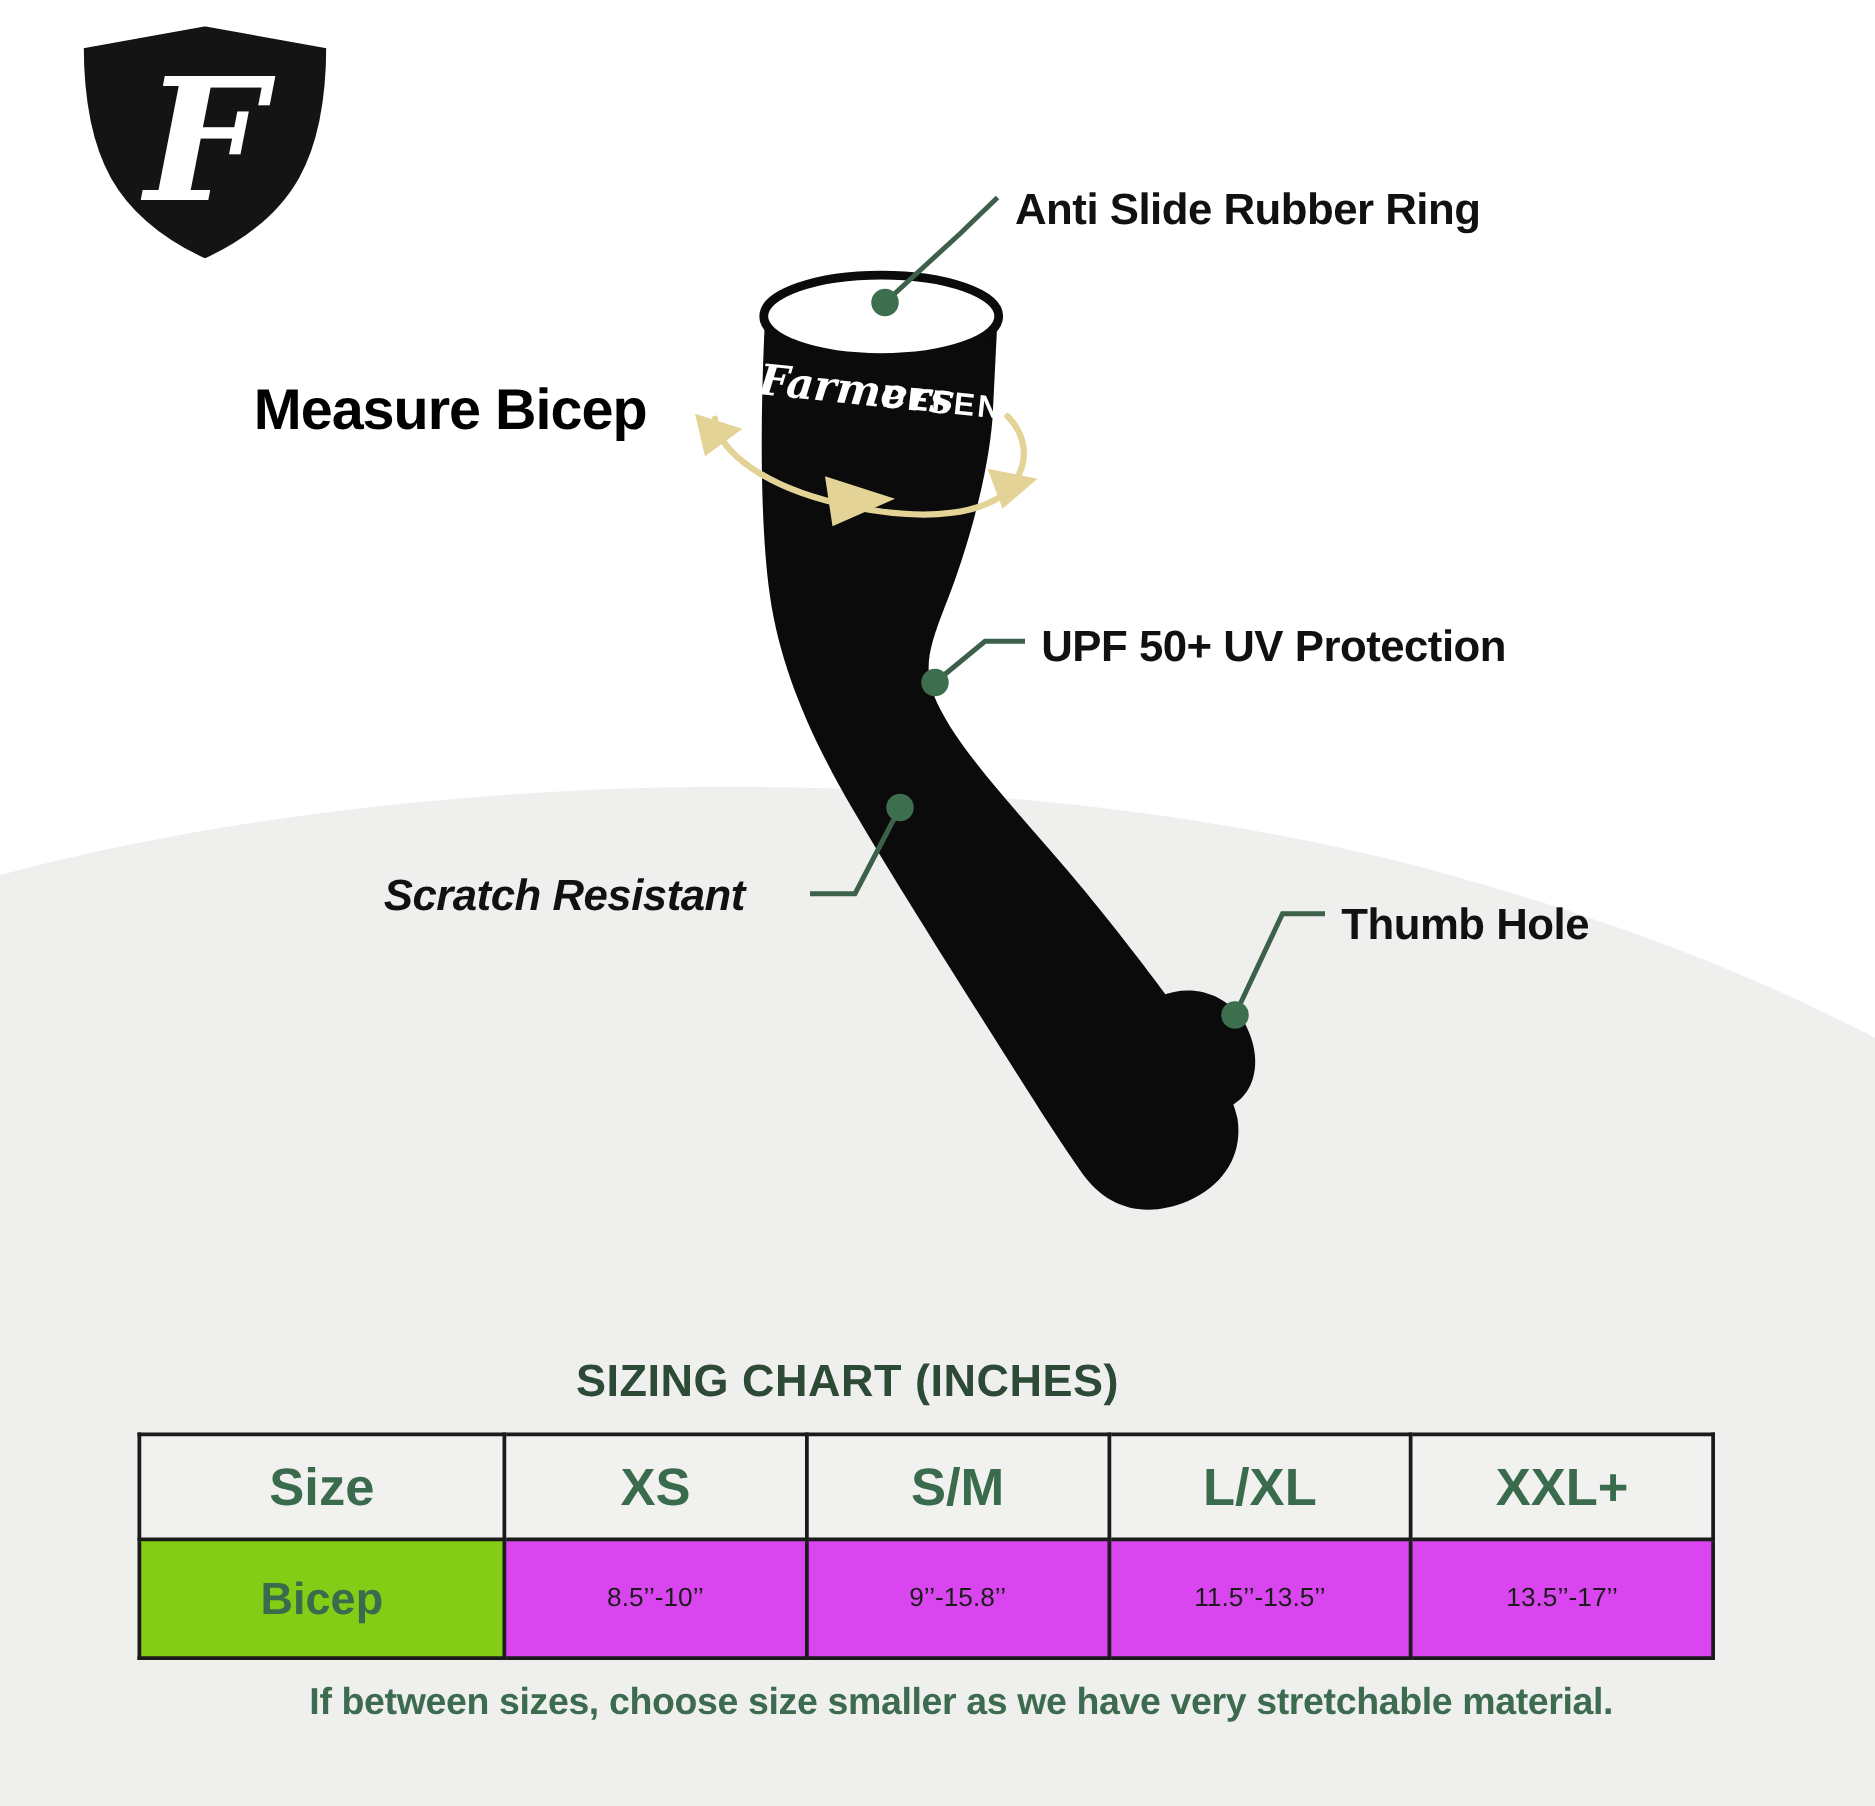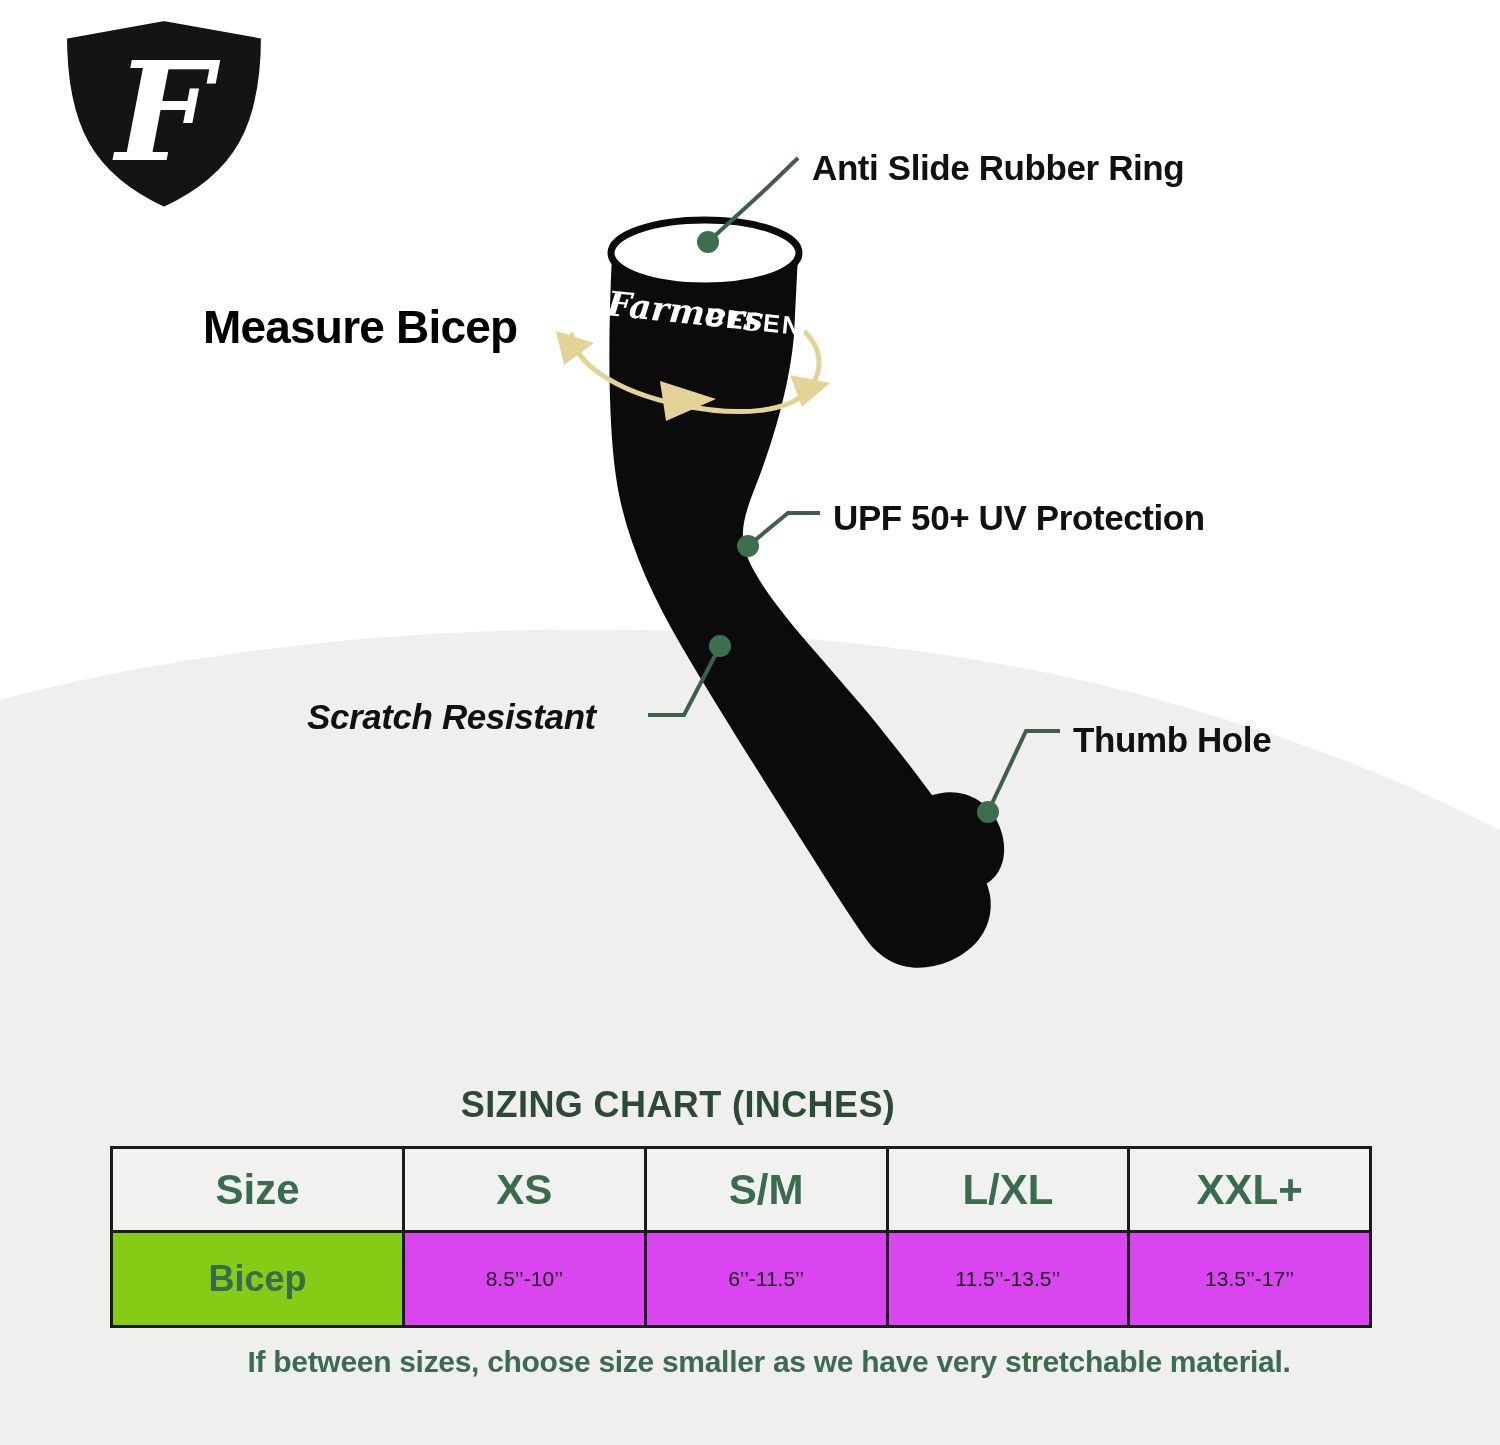--- a/index.html
+++ b/index.html
@@ -159,21 +159,21 @@
         <tr class="head-row">
       <td class="col-label">Size</td>
       <td>XS</td>
       <td>S/M</td>
       <td>L/XL</td>
       <td>XXL+</td>
     </tr>
     <tr class="data-row">
       <td class="rowlabel">Bicep</td>
       <td>8.5’’-10’’</td>
-      <td>6’’-11.5’’</td>
+      <td>9’’-15.8’’</td>
       <td>11.5’’-13.5’’</td>
       <td>13.5’’-17’’</td>
     </tr>
   </tbody>
     </table>
 
   <div class="footnote">If between sizes, choose size smaller as we have very stretchable material.</div>
 
 </div>
 

